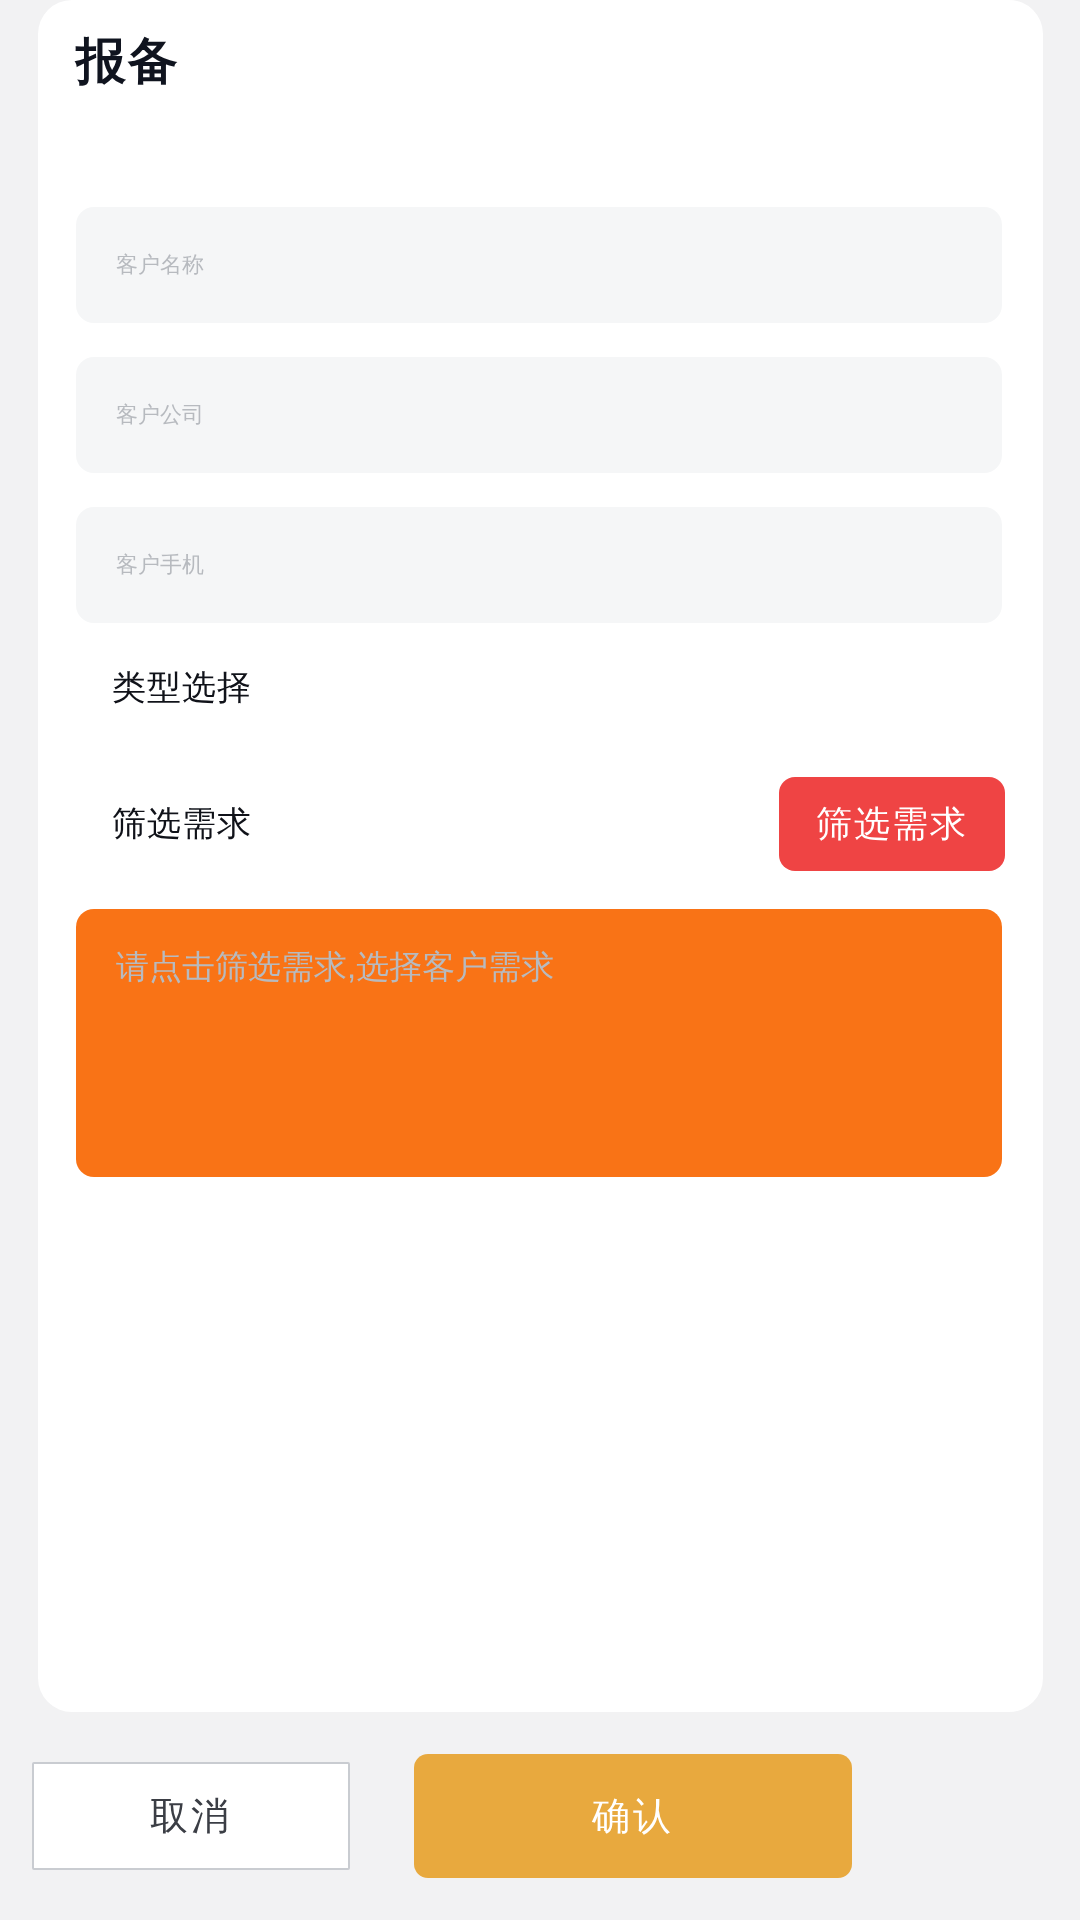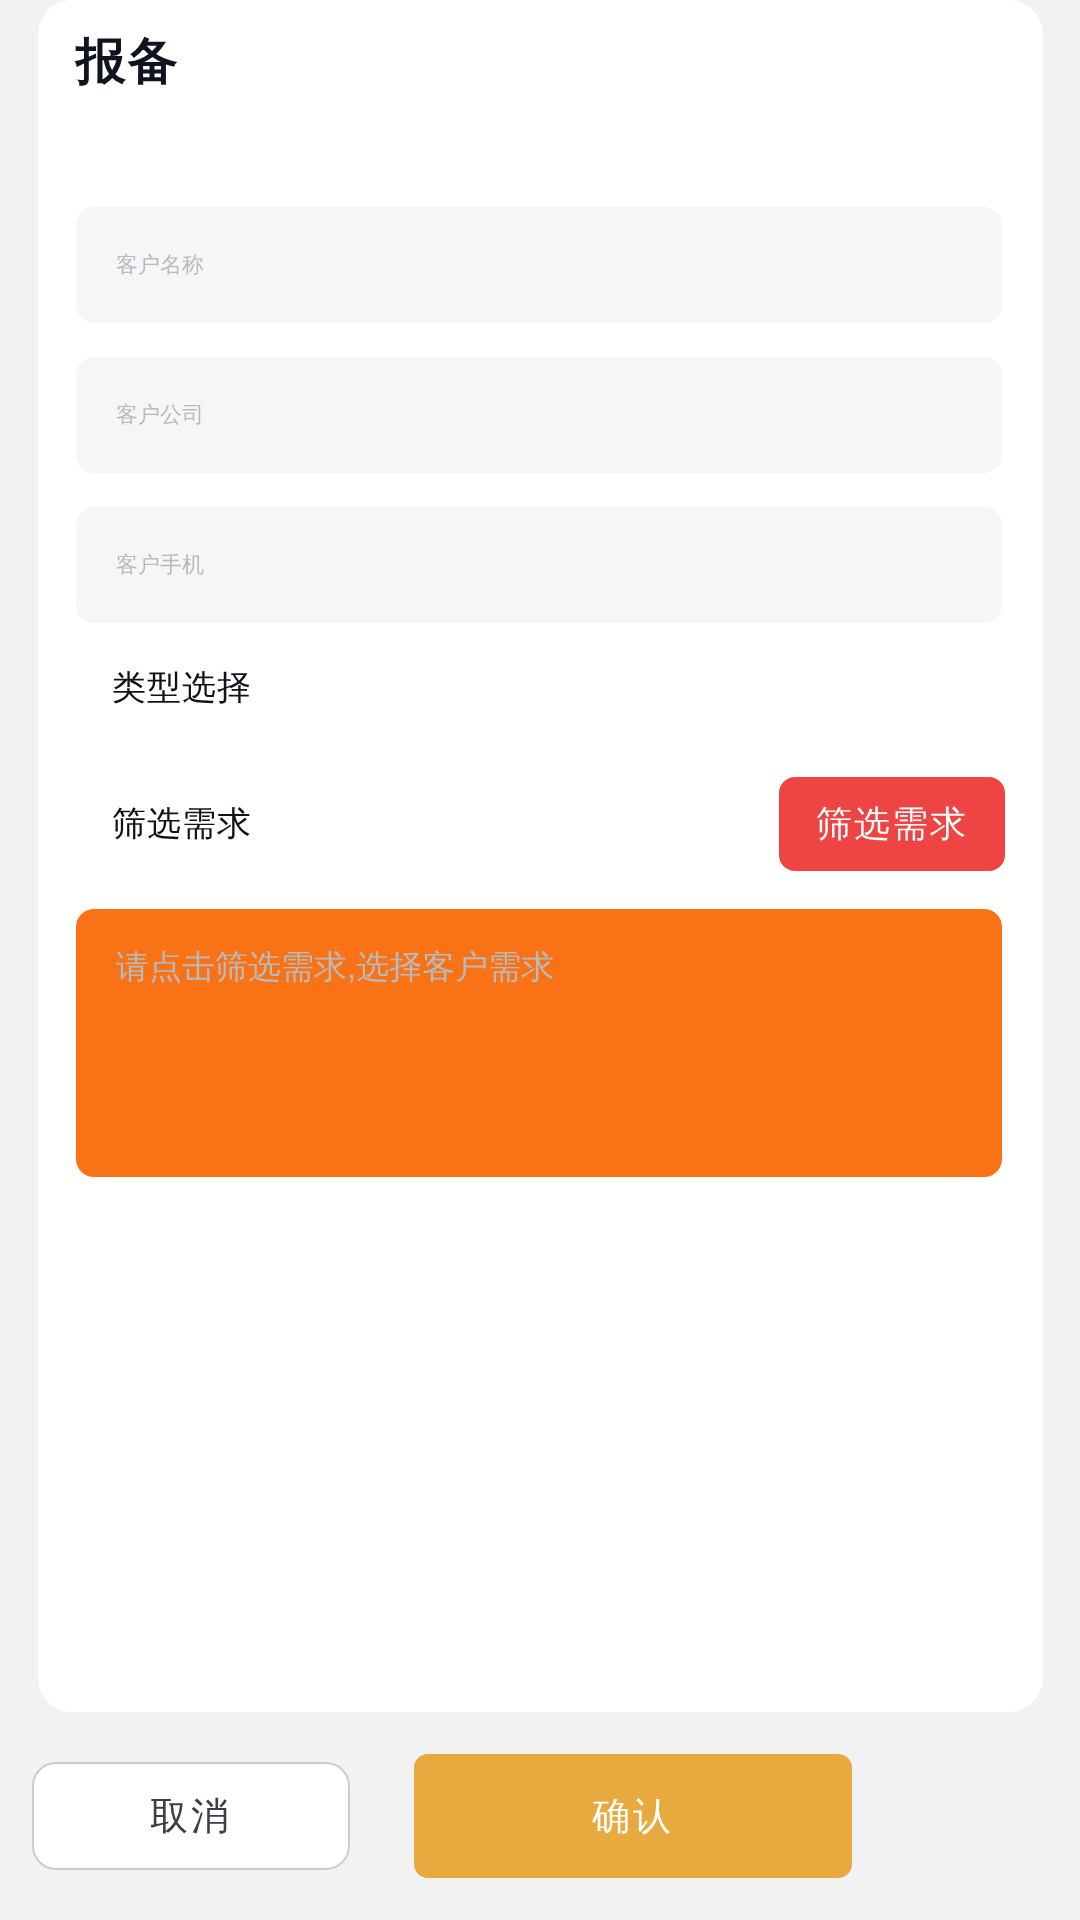--- a/index.html
+++ b/index.html
@@ -171,21 +171,21 @@
     display: flex;
     align-items: center;
     padding: 0 32px;
     background: #f2f2f3;
   }
   .btn-cancel {
     width: 318px;
     height: 108px;
     background: #ffffff;
     border: 2px solid #c9ccd1;
-    border-radius: 24px;
+    border-radius: 2px;
     font-family: inherit;
     font-size: 38px;
     color: #3b3e45;
     letter-spacing: 3px;
     cursor: pointer;
   }
   .btn-confirm {
     width: 438px;
     height: 124px;
     background: #e8a93e;

